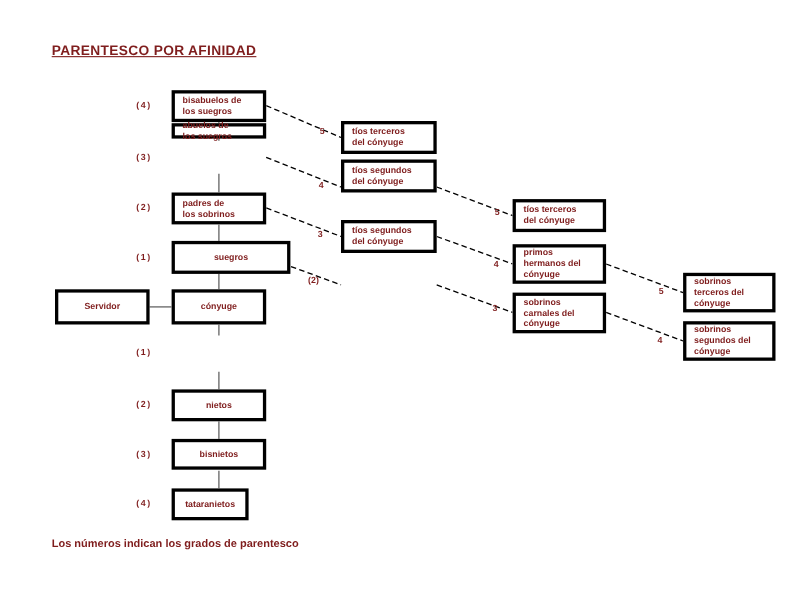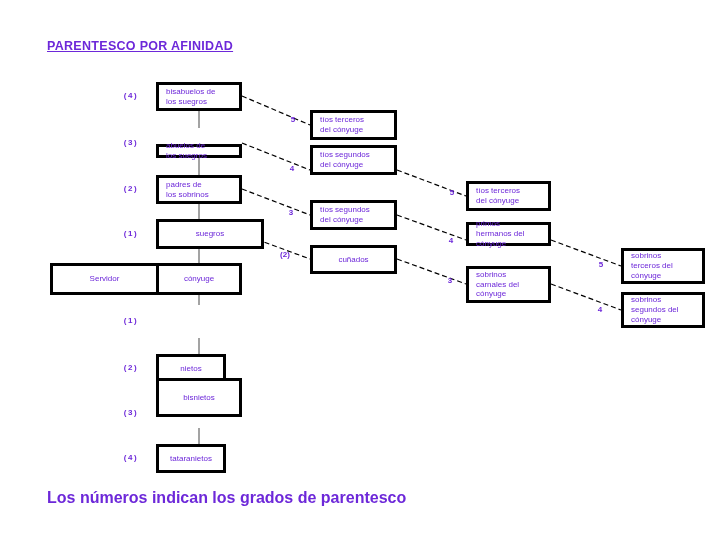--- a/index.html
+++ b/index.html
@@ -1,43 +1,43 @@
 <!DOCTYPE html>
 <html><head>
 <meta charset="utf-8">
 <style>
   html,body{margin:0;padding:0;background:#ffffff;}
   .canvas{
     position:relative;width:720px;height:540px;background:#ffffff;
-    font-family:"Liberation Sans",sans-serif;color:#6d28d9;overflow:hidden;
+    font-family:"Liberation Sans",sans-serif;color:#7f1d1d;overflow:hidden;
   }
   .title{
     position:absolute;left:47px;top:39px;font-size:12.5px;font-weight:bold;
     text-decoration:underline;letter-spacing:0.3px;white-space:nowrap;
   }
   svg.connectors{position:absolute;left:0;top:0;pointer-events:none;}
   .box{
     position:absolute;box-sizing:border-box;background:#ffffff;
     border:3px solid #000;display:flex;align-items:center;
-    font-weight:normal;font-size:8px;line-height:1.22;
+    font-weight:bold;font-size:8px;line-height:1.22;
   }
   .box span{white-space:pre-line;display:block;width:100%;}
   .box.ac{justify-content:center;}
   .box.ac span{text-align:center;}
   .box.al{padding-left:7px;padding-right:2px;}
   .box.al span{text-align:left;}
   .grade{
     position:absolute;width:32px;text-align:center;font-weight:bold;
     font-size:8px;letter-spacing:1.5px;white-space:nowrap;
   }
   .edge-num{
     position:absolute;width:22px;text-align:center;font-weight:bold;font-size:8px;
   }
   .footnote{
-    position:absolute;left:47px;font-weight:bold;font-size:16px;white-space:nowrap;
+    position:absolute;left:47px;font-weight:bold;font-size:10px;white-space:nowrap;
   }
 </style>
 </head>
 <body>
 
 <div class="canvas">
 
   <div class="title">PARENTESCO POR AFINIDAD</div>
 
   <svg class="connectors" width="720" height="540" viewBox="0 0 720 540">
@@ -73,69 +73,66 @@
   <div class="grade" style="left:115px;top:229px">(1)</div>
   <div class="grade" style="left:115px;top:316px">(1)</div>
   <div class="grade" style="left:115px;top:363px">(2)</div>
   <div class="grade" style="left:115px;top:408px">(3)</div>
   <div class="grade" style="left:115px;top:453px">(4)</div>
 
   <div class="box al" style="left:156px;top:82px;width:86px;height:29px">
       <span>bisabuelos de
 los suegros</span>
     </div>
-  <div class="box al" style="left:156px;top:144px;width:86px;height:14px">
+  <div class="box al" style="left:156px;top:112px;width:86px;height:14px">
       <span>abuelos de
 los suegros</span>
     </div>
   <div class="box al" style="left:156px;top:175px;width:86px;height:29px">
       <span>padres de
 los sobrinos</span>
     </div>
   <div class="box ac" style="left:156px;top:219px;width:108px;height:30px">
       <span>suegros</span>
     </div>
   <div class="box ac" style="left:156px;top:263px;width:86px;height:32px">
       <span>cónyuge</span>
     </div>
-  <div class="box ac" style="left:156px;top:354px;width:70px;height:29px">
+  <div class="box ac" style="left:156px;top:354px;width:86px;height:29px">
       <span>nietos</span>
     </div>
-  <div class="box ac" style="left:156px;top:378px;width:86px;height:39px">
+  <div class="box ac" style="left:156px;top:399px;width:86px;height:28px">
       <span>bisnietos</span>
     </div>
   <div class="box ac" style="left:156px;top:444px;width:70px;height:29px">
       <span>tataranietos</span>
     </div>
 
-  <div class="box ac" style="left:50px;top:263px;width:109px;height:32px">
+  <div class="box ac" style="left:50px;top:263px;width:86px;height:32px">
       <span>Servidor</span>
     </div>
 
   <div class="box al" style="left:310px;top:110px;width:87px;height:30px">
       <span>tíos terceros
 del cónyuge</span>
     </div>
   <div class="box al" style="left:310px;top:145px;width:87px;height:30px">
       <span>tíos segundos
 del cónyuge</span>
     </div>
   <div class="box al" style="left:310px;top:200px;width:87px;height:30px">
       <span>tíos segundos
 del cónyuge</span>
     </div>
-  <div class="box ac" style="left:310px;top:245px;width:87px;height:29px">
-      <span>cuñados</span>
-    </div>
 
   <div class="box al" style="left:466px;top:181px;width:85px;height:30px">
       <span>tíos terceros
 del cónyuge</span>
     </div>
-  <div class="box al" style="left:466px;top:222px;width:85px;height:24px">
+  <div class="box al" style="left:466px;top:222px;width:85px;height:36px">
       <span>primos
 hermanos del
 cónyuge</span>
     </div>
   <div class="box al" style="left:466px;top:266px;width:85px;height:37px">
       <span>sobrinos
 carnales del
 cónyuge</span>
     </div>
 

